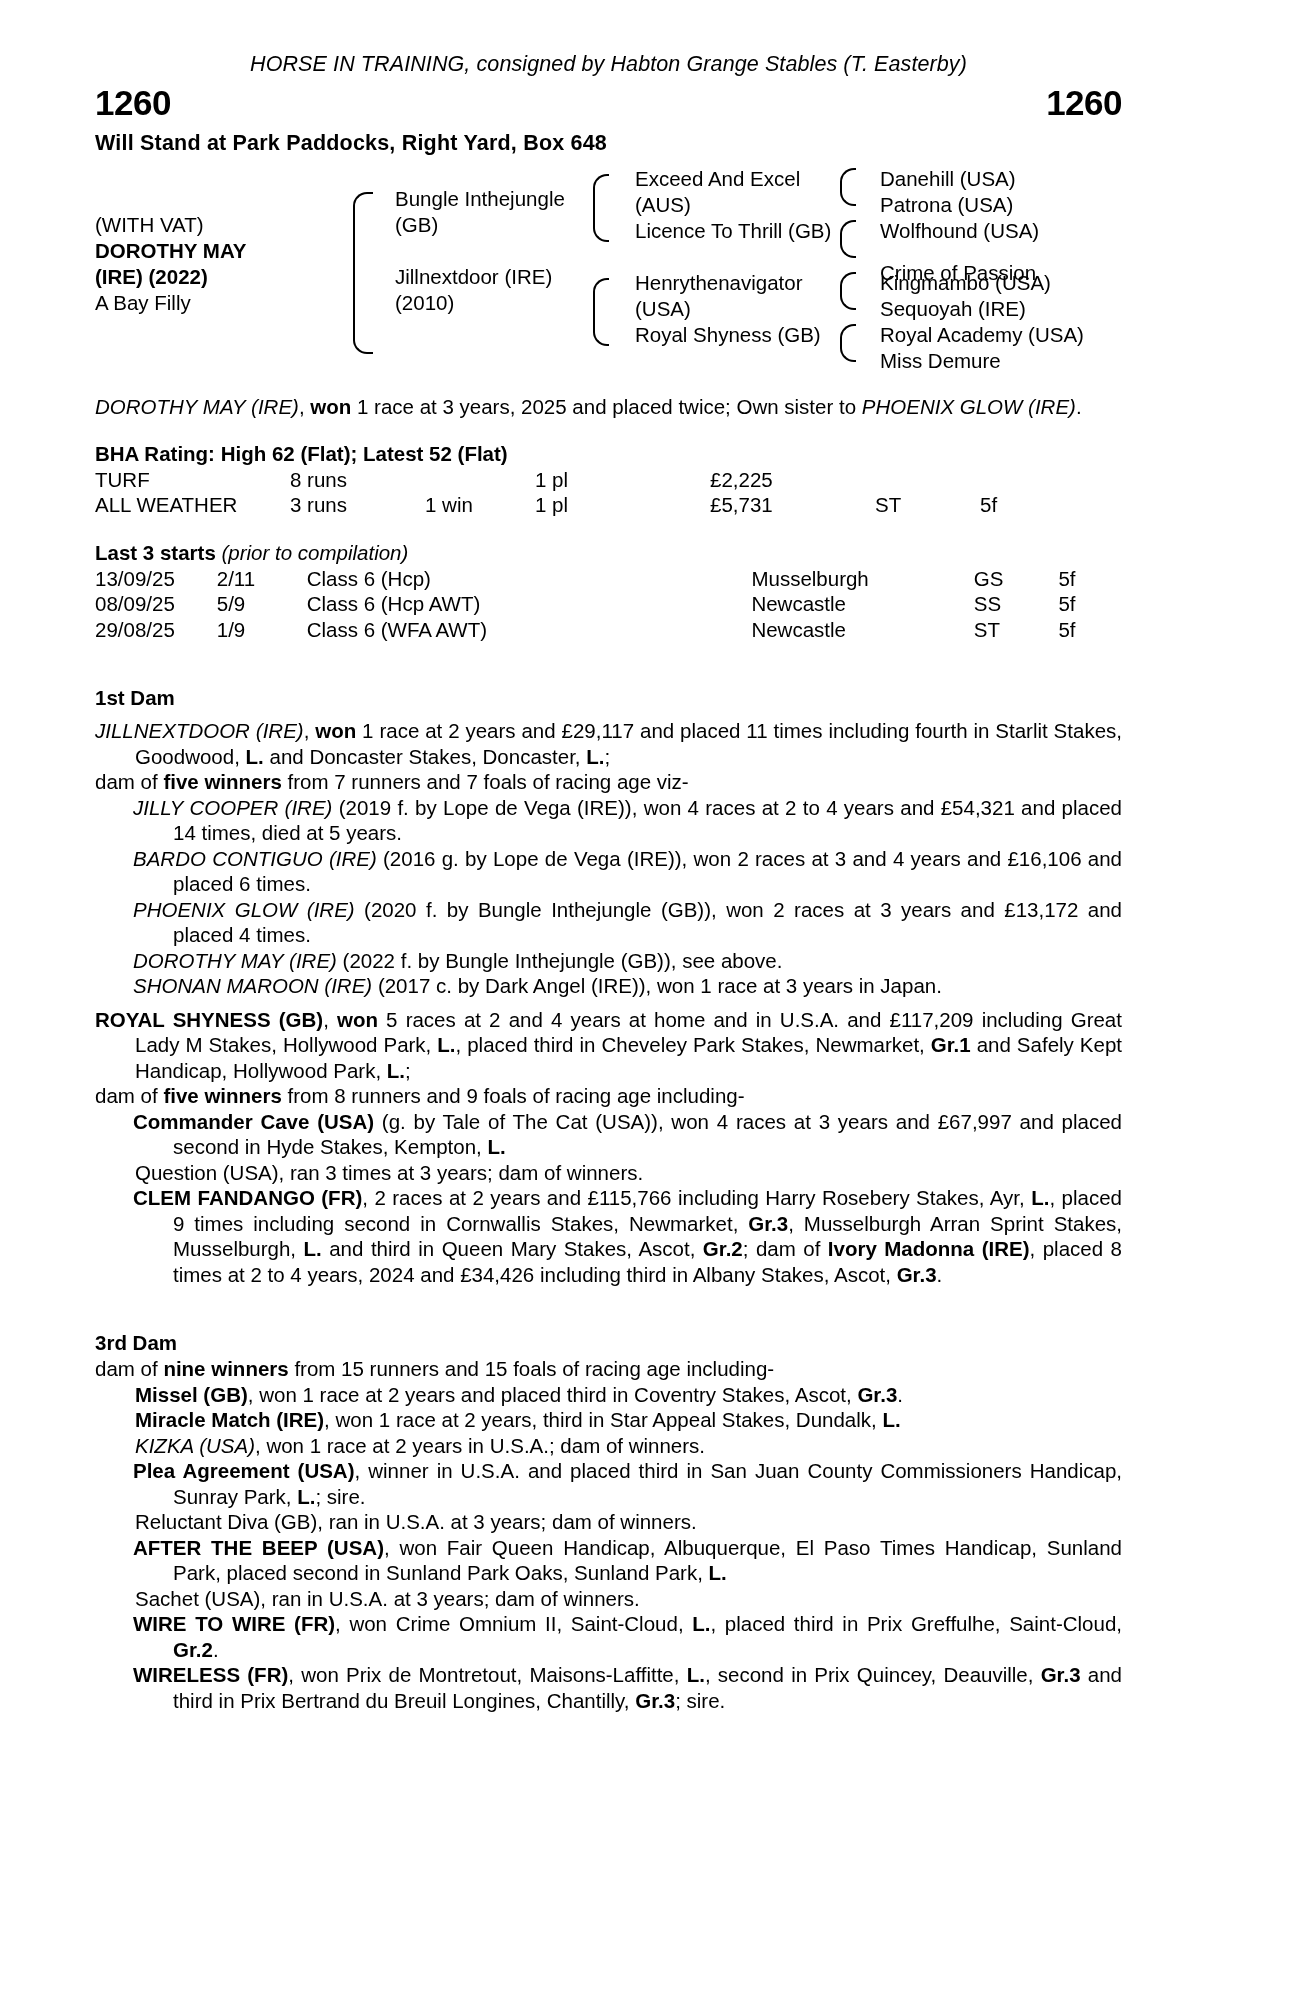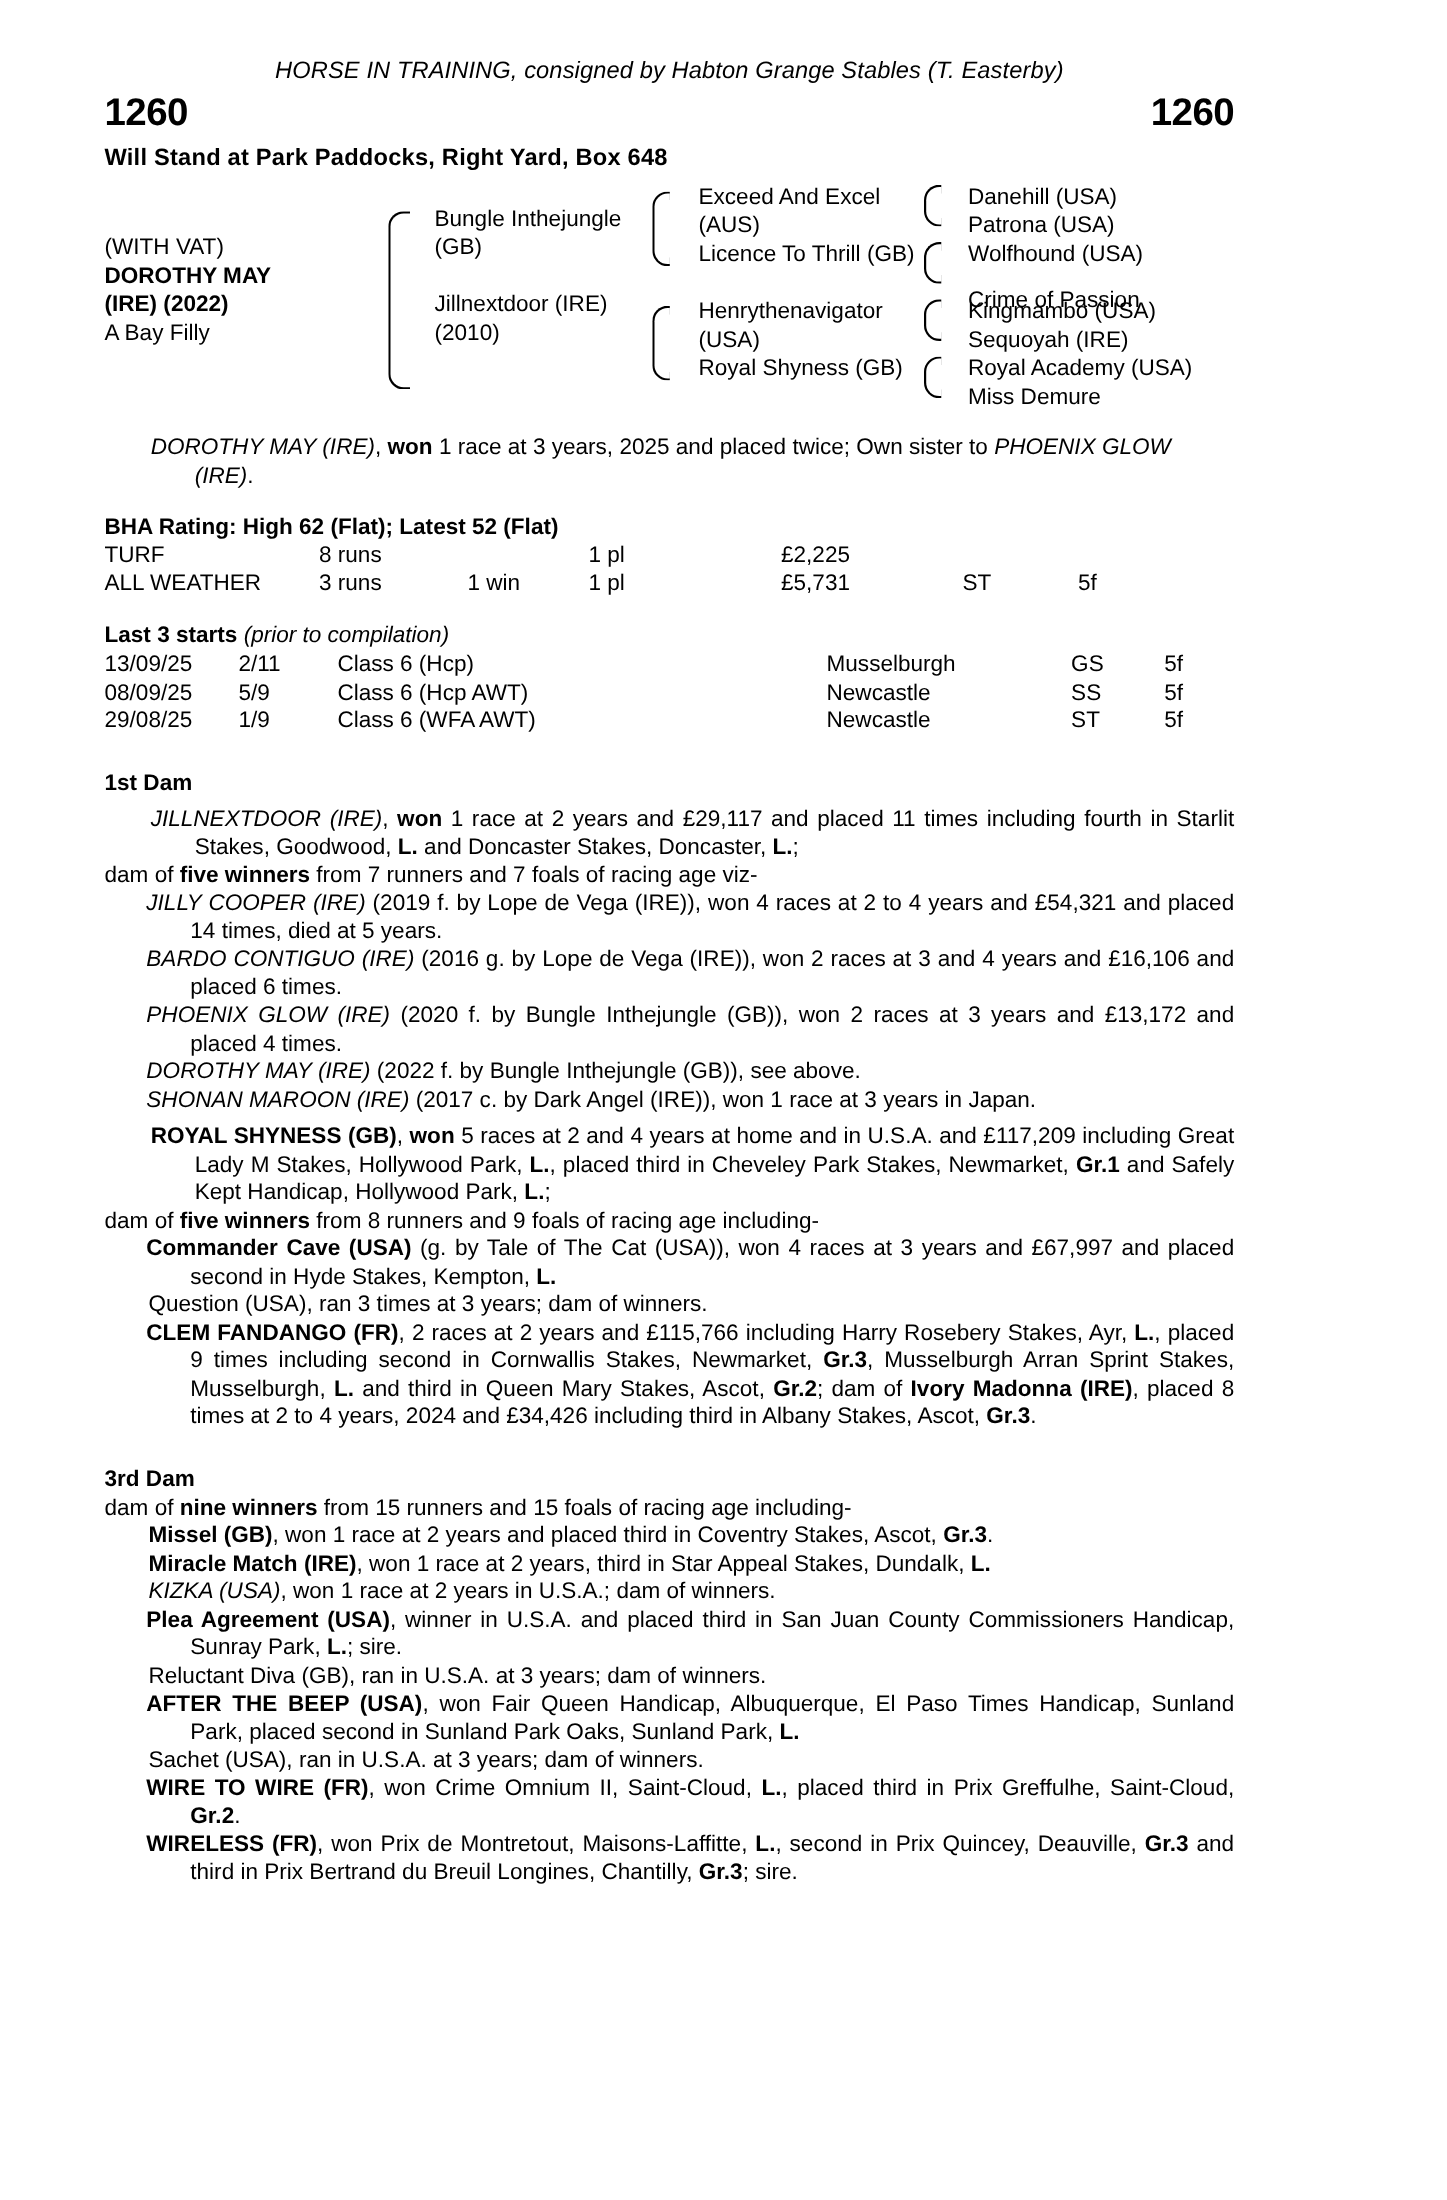--- a/index.html
+++ b/index.html
@@ -112,21 +112,21 @@
   .blk {
     font-size: 20.5px;
     line-height: 25.5px;
     margin-top: 18px;
   }
   .blk.tight { margin-top: 8px; }
   .ital { font-style: italic; }
   .b { font-weight: bold; }
   .ind1 { margin-left: 40px; }
   .just { text-align: justify; }
-  .hang1 { padding-left: 40px; text-indent: -40px; margin-left: 42px; }
+  .hang1 { padding-left: 40px; text-indent: -40px; }
   .hang2 { padding-left: 78px; text-indent: -40px; }
 
   .rate {
     font-weight: bold;
     font-size: 20.5px;
     margin-top: 22px;
   }
   table.stats {
     border-collapse: collapse;
     font-size: 20.5px;
@@ -157,21 +157,21 @@
   .s-date { width: 115px; }
   .s-pos  { width: 85px; }
   .s-class{ width: 420px; }
   .s-course{ width: 210px; }
   .s-going{ width: 80px; }
   .s-dist { width: 60px; }
 
   .damhd {
     font-weight: bold;
     font-size: 20.5px;
-    margin-top: 32px;
+    margin-top: 44px;
     margin-bottom: 1px;
   }
 </style>
 </head>
 <body>
 
 <div class="page">
 
   <div class="consignor">HORSE IN TRAINING, consigned by Habton Grange Stables (T. Easterby)</div>
 

